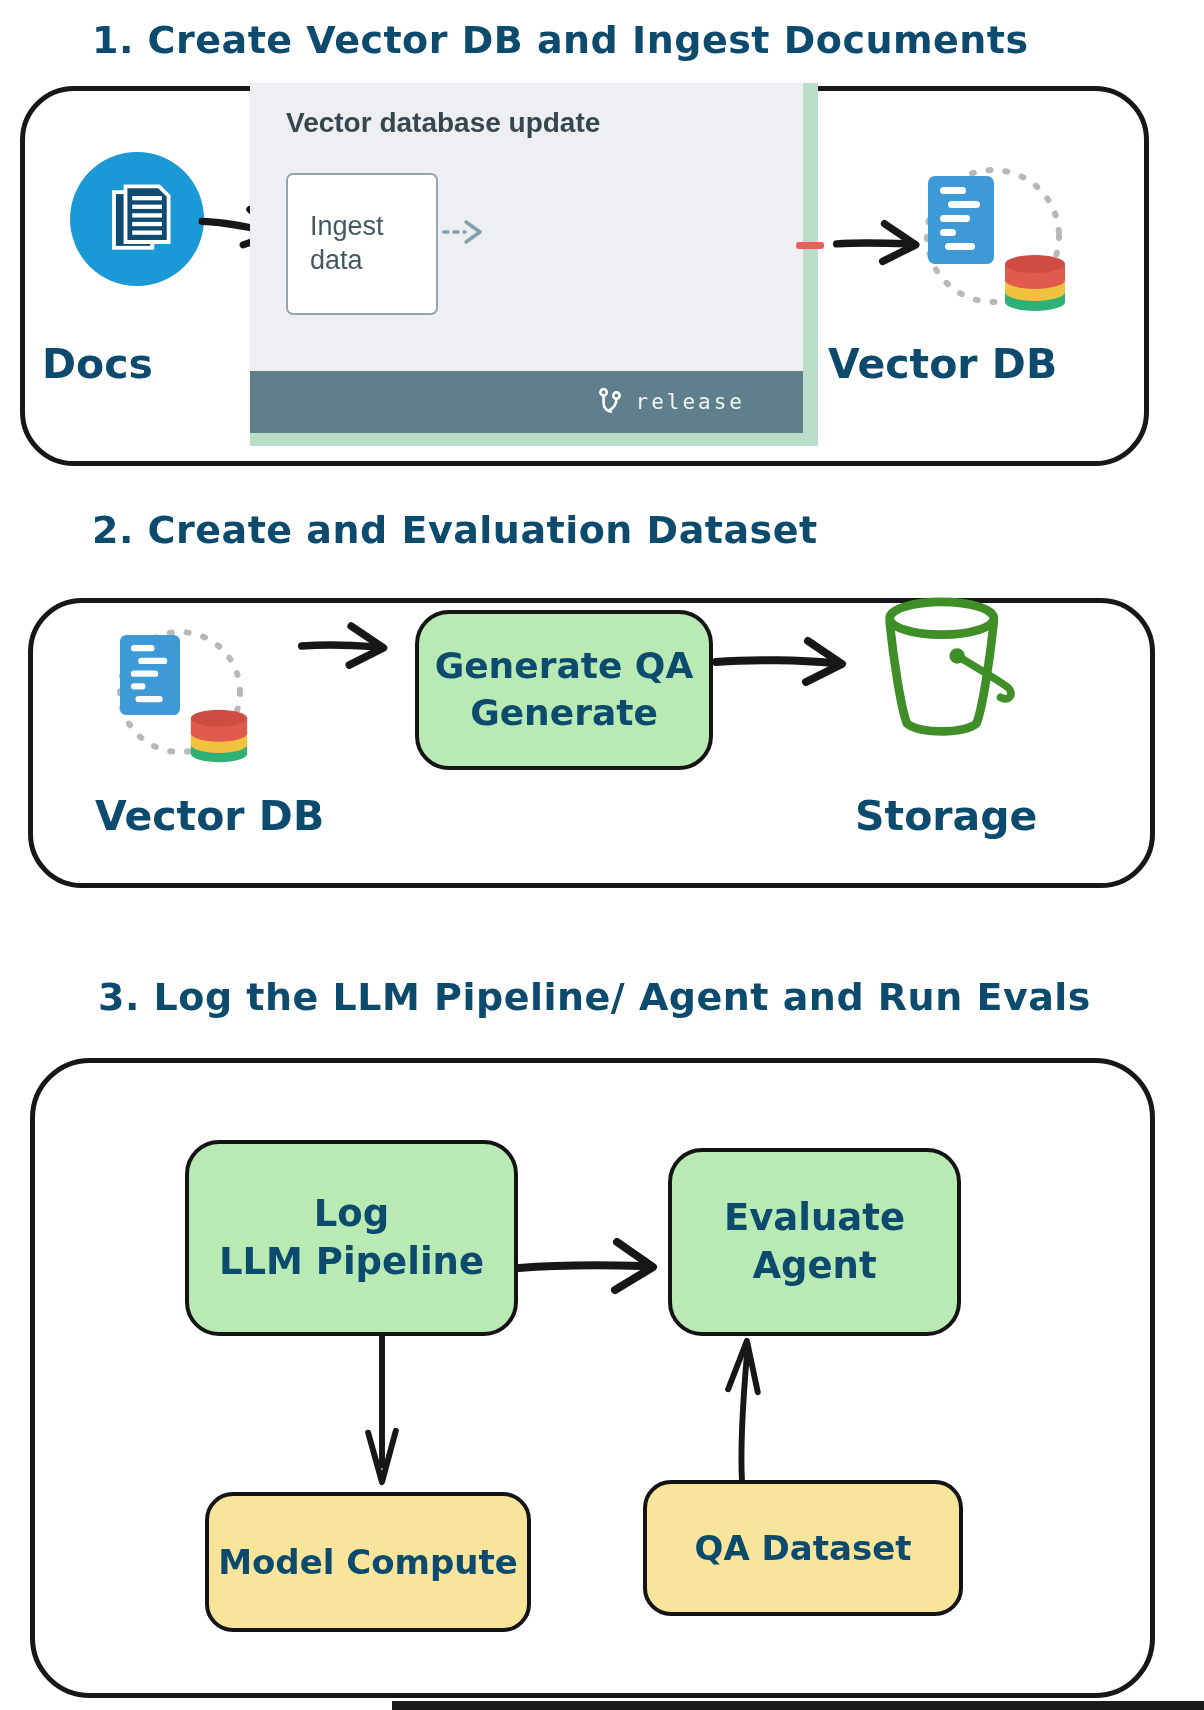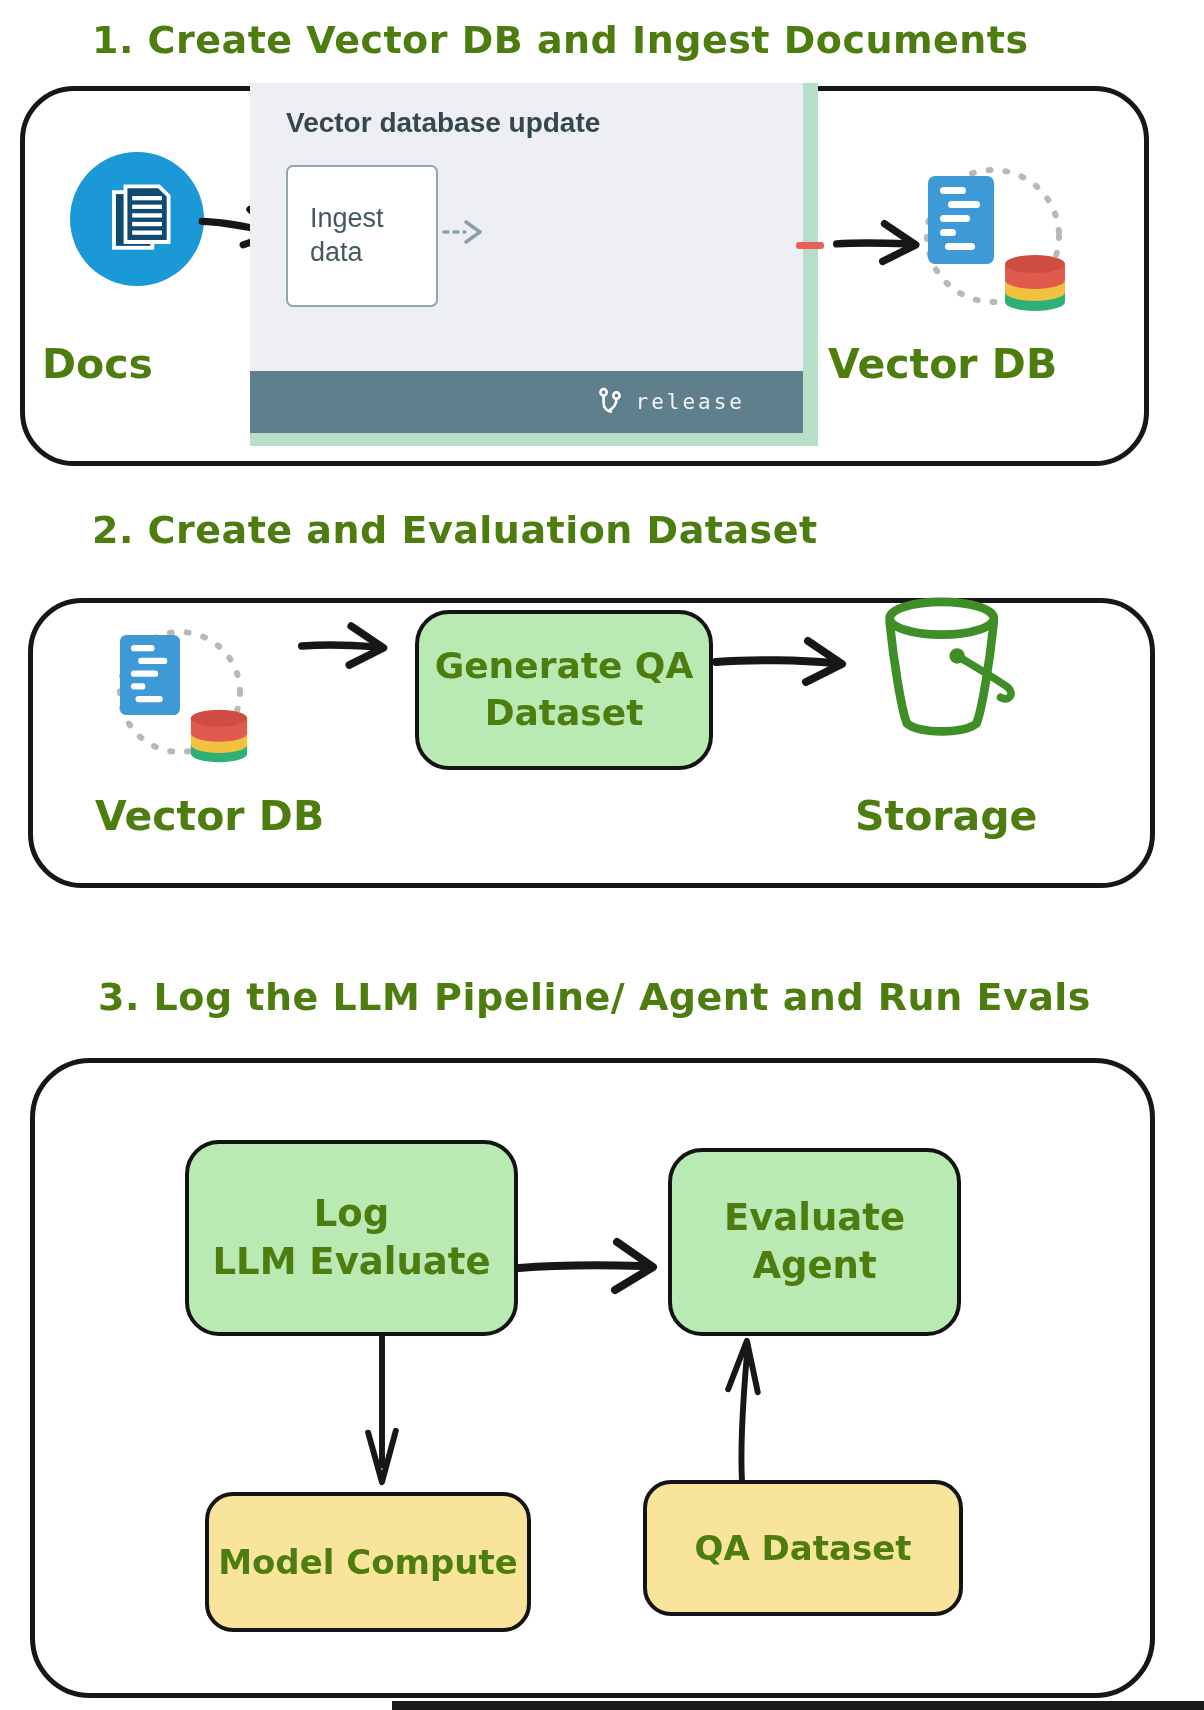--- a/index.html
+++ b/index.html
@@ -1,32 +1,32 @@
 <!DOCTYPE html>
 <html><head>
 <meta charset="utf-8">
 <style>
   html,body{margin:0;padding:0;background:#ffffff;}
   #canvas{position:relative;width:1204px;height:1710px;background:#ffffff;overflow:hidden;
           font-family:"DejaVu Sans",sans-serif;}
-  .hand{font-family:"DejaVu Sans",sans-serif;font-weight:700;color:#4d7c0f;}
+  .hand{font-family:"DejaVu Sans",sans-serif;font-weight:700;color:#0c4a6e;}
   .section-title{position:absolute;font-size:38px;letter-spacing:.5px;white-space:nowrap;}
   .big-container{position:absolute;background:#ffffff;border:5px solid #171717;border-radius:54px;}
   .icon-label{position:absolute;font-size:41px;white-space:nowrap;}
   .flowbox{position:absolute;display:flex;flex-direction:column;align-items:center;justify-content:center;
            text-align:center;border:4px solid #141414;line-height:1.3;}
   .greenbox{background:#b9eab4;border-radius:34px;font-size:36px;}
   .yellowbox{background:#f9e49c;border-radius:28px;font-size:34px;}
   .arrow{position:absolute;}
   
   #panel{position:absolute;left:250px;top:83px;width:568px;height:363px;background:#b9dfc9;}
   #panel-inner{position:absolute;left:0;top:0;right:15px;bottom:13px;background:#edeff2;overflow:hidden;}
   #panel-title{position:absolute;left:36px;top:24px;font-family:"Liberation Sans",sans-serif;
                font-size:28px;font-weight:600;color:#37474f;}
-  .panel-step{position:absolute;top:82px;height:142px;background:#ffffff;border:2px solid #90a6b0;
+  .panel-step{position:absolute;top:90px;height:142px;background:#ffffff;border:2px solid #90a6b0;
               border-radius:7px;display:flex;align-items:center;box-sizing:border-box;padding-left:22px;
               font-family:"Liberation Sans",sans-serif;font-size:27px;font-weight:500;color:#44595f;line-height:1.25;}
   #panel-footer{position:absolute;left:0;bottom:0;width:100%;height:62px;background:#5f7f8c;
                 display:flex;align-items:center;justify-content:flex-end;box-sizing:border-box;padding-right:58px;}
   #release-label{font-family:"DejaVu Sans Mono",monospace;font-size:21px;color:#f2f5f4;letter-spacing:3px;margin-left:12px;}
   #red-marker{position:absolute;left:546px;top:159px;width:28px;height:7px;background:#e7615a;border-radius:3px;}
   .cyl-group{position:absolute;}
   #bottom-strip{position:absolute;left:392px;top:1701px;width:812px;height:9px;background:#1b1b1b;}
 </style>
 </head>
@@ -151,21 +151,21 @@
 
   <svg class="arrow" style="left:298px;top:618px;" width="95" height="56" viewBox="0 0 100 56">
     <g fill="none" stroke="#171717" stroke-width="8" stroke-linecap="round" stroke-linejoin="round">
       <path d="M4 28 C 30 26 58 27 82 29"></path>
       <path d="M56 7 L90 30 L54 48"></path>
     </g>
   </svg>
 
   <div class="flowbox greenbox hand" style="left:415px;top:610px;width:290px;height:152px;">
     <span>Generate QA</span>
-    <span>Dataset</span>
+    <span>Generate</span>
   </div>
 
   <svg class="arrow" style="left:712px;top:632px;" width="140" height="60" viewBox="0 0 140 60">
     <g fill="none" stroke="#171717" stroke-width="8" stroke-linecap="round" stroke-linejoin="round">
       <path d="M4 30 C 40 27 90 28 122 31"></path>
       <path d="M96 9 L130 32 L94 50"></path>
     </g>
   </svg>
 
   <svg style="position:absolute;left:880px;top:592px;" width="135" height="150" viewBox="0 0 140 155">
@@ -179,21 +179,21 @@
     <circle cx="80" cy="66" r="8" fill="#3f8e28"></circle>
   </svg>
   <div class="hand icon-label" style="left:855px;top:792px;">Storage</div>
 
   <div class="hand section-title" style="left:98px;top:975px;">3. Log the LLM Pipeline/ Agent and Run Evals</div>
 
   <div class="big-container" style="left:30px;top:1058px;width:1115px;height:630px;border-radius:60px;"></div>
 
   <div class="flowbox greenbox hand" style="left:185px;top:1140px;width:325px;height:188px;font-size:37px;">
     <span>Log</span>
-    <span>LLM Evaluate</span>
+    <span>LLM Pipeline</span>
   </div>
 
   <div class="flowbox greenbox hand" style="left:668px;top:1148px;width:285px;height:180px;font-size:37px;">
     <span>Evaluate</span>
     <span>Agent</span>
   </div>
 
   <svg class="arrow" style="left:515px;top:1232px;" width="150" height="68" viewBox="0 0 150 68">
     <g fill="none" stroke="#171717" stroke-width="8" stroke-linecap="round" stroke-linejoin="round">
       <path d="M4 36 C 40 33 95 33 128 34"></path>

